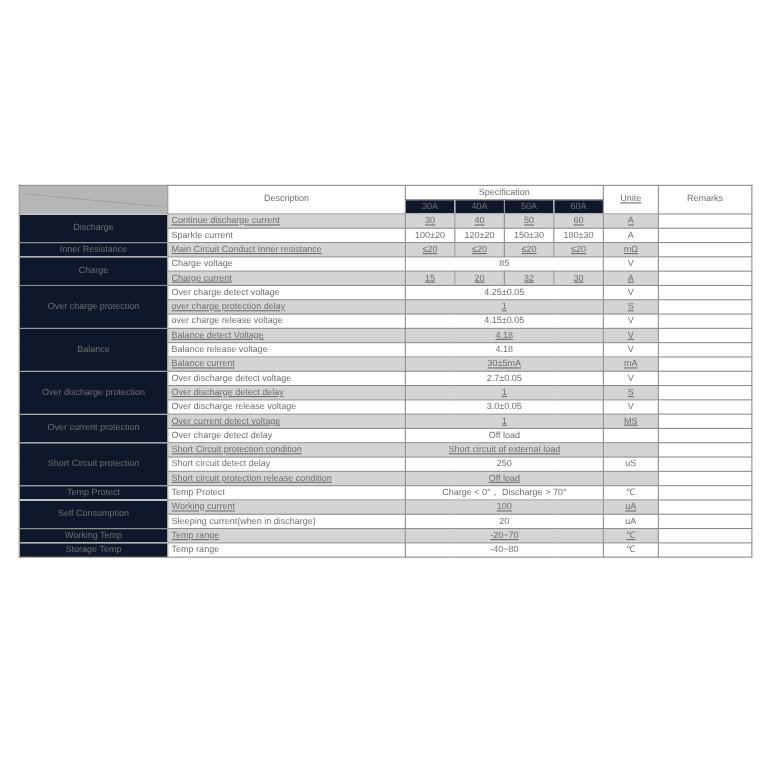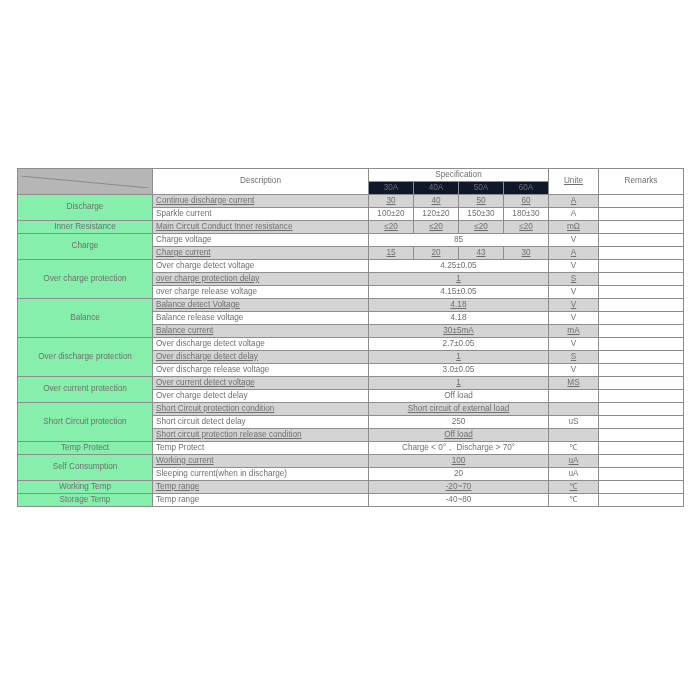--- a/index.html
+++ b/index.html
@@ -62,21 +62,21 @@
     font-weight: bold;
     background: #0f172a;
     height: 20px;
   }
   
   .cat {
     text-align: center;
     vertical-align: middle;
     color: #3a3a3a;
     font-size: 9.3px;
-    background: #86efac;
+    background: #0f172a;
   }
   .desc {
     text-align: left;
     vertical-align: middle;
     font-size: 8.4px;
   }
   .val {
     text-align: center;
     vertical-align: middle;
     font-size: 8.2px;
@@ -158,21 +158,21 @@
           <td class="cat" rowspan="2">Charge</td>
           <td class="desc plain">Charge voltage</td>
           <td class="val plain" colspan="4">85</td>
           <td class="unit plain">V</td>
           <td class="remark"></td>
         </tr>
         <tr>
           <td class="desc shade">Charge current</td>
           <td class="val shade">15</td>
           <td class="val shade">20</td>
-          <td class="val shade">43</td>
+          <td class="val shade">32</td>
           <td class="val shade">30</td>
           <td class="unit shade">A</td>
           <td class="remark"></td>
         </tr>
         <tr>
           <td class="cat" rowspan="3" style="white-space: normal;">Over charge protection</td>
           <td class="desc plain">Over charge detect voltage</td>
           <td class="val plain" colspan="4">4.25±0.05</td>
           <td class="unit plain">V</td>
           <td class="remark"></td>

